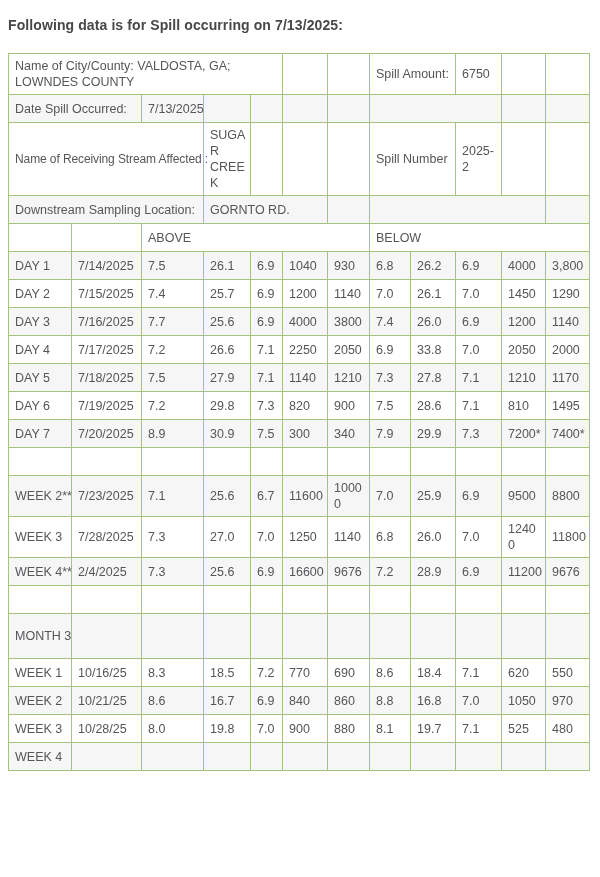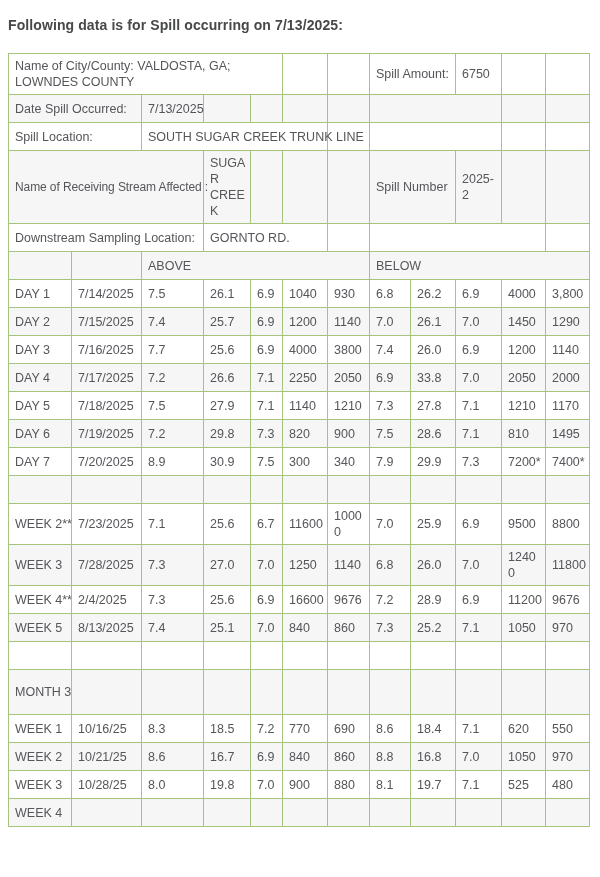--- a/index.html
+++ b/index.html
@@ -82,28 +82,20 @@
         <td class="nowrap">7/13/2025</td>
         <td></td>
         <td></td>
         <td></td>
         <td></td>
         <td colspan="3"></td>
         <td></td>
         <td></td>
       </tr>
 
-      <tr>
-        <td colspan="2" class="nowrap">Spill Location:</td>
-        <td colspan="4" class="nowrap">SOUTH SUGAR CREEK TRUNK LINE</td>
-        <td></td>
-        <td colspan="3"></td>
-        <td></td>
-        <td></td>
-      </tr>
 
       <tr>
         <td colspan="3" class="tight">Name of Receiving Stream Affected :</td>
         <td>SUGAR CREEK</td>
         <td></td>
         <td></td>
         <td></td>
         <td colspan="2">Spill Number</td>
         <td>2025-2</td>
         <td></td>
@@ -275,34 +267,20 @@
           <td>6.9</td>
           <td>16600</td>
           <td>9676</td>
           <td>7.2</td>
           <td>28.9</td>
           <td>6.9</td>
           <td>11200</td>
           <td>9676</td>
         </tr>
         <tr>
-          <td class="nowrap">WEEK 5</td>
-          <td class="nowrap">8/13/2025</td>
-          <td>7.4</td>
-          <td>25.1</td>
-          <td>7.0</td>
-          <td>840</td>
-          <td>860</td>
-          <td>7.3</td>
-          <td>25.2</td>
-          <td>7.1</td>
-          <td>1050</td>
-          <td>970</td>
-        </tr>
-        <tr>
           <td class="nowrap"></td>
           <td class="nowrap"></td>
           <td></td>
           <td></td>
           <td></td>
           <td></td>
           <td></td>
           <td></td>
           <td></td>
           <td></td>

